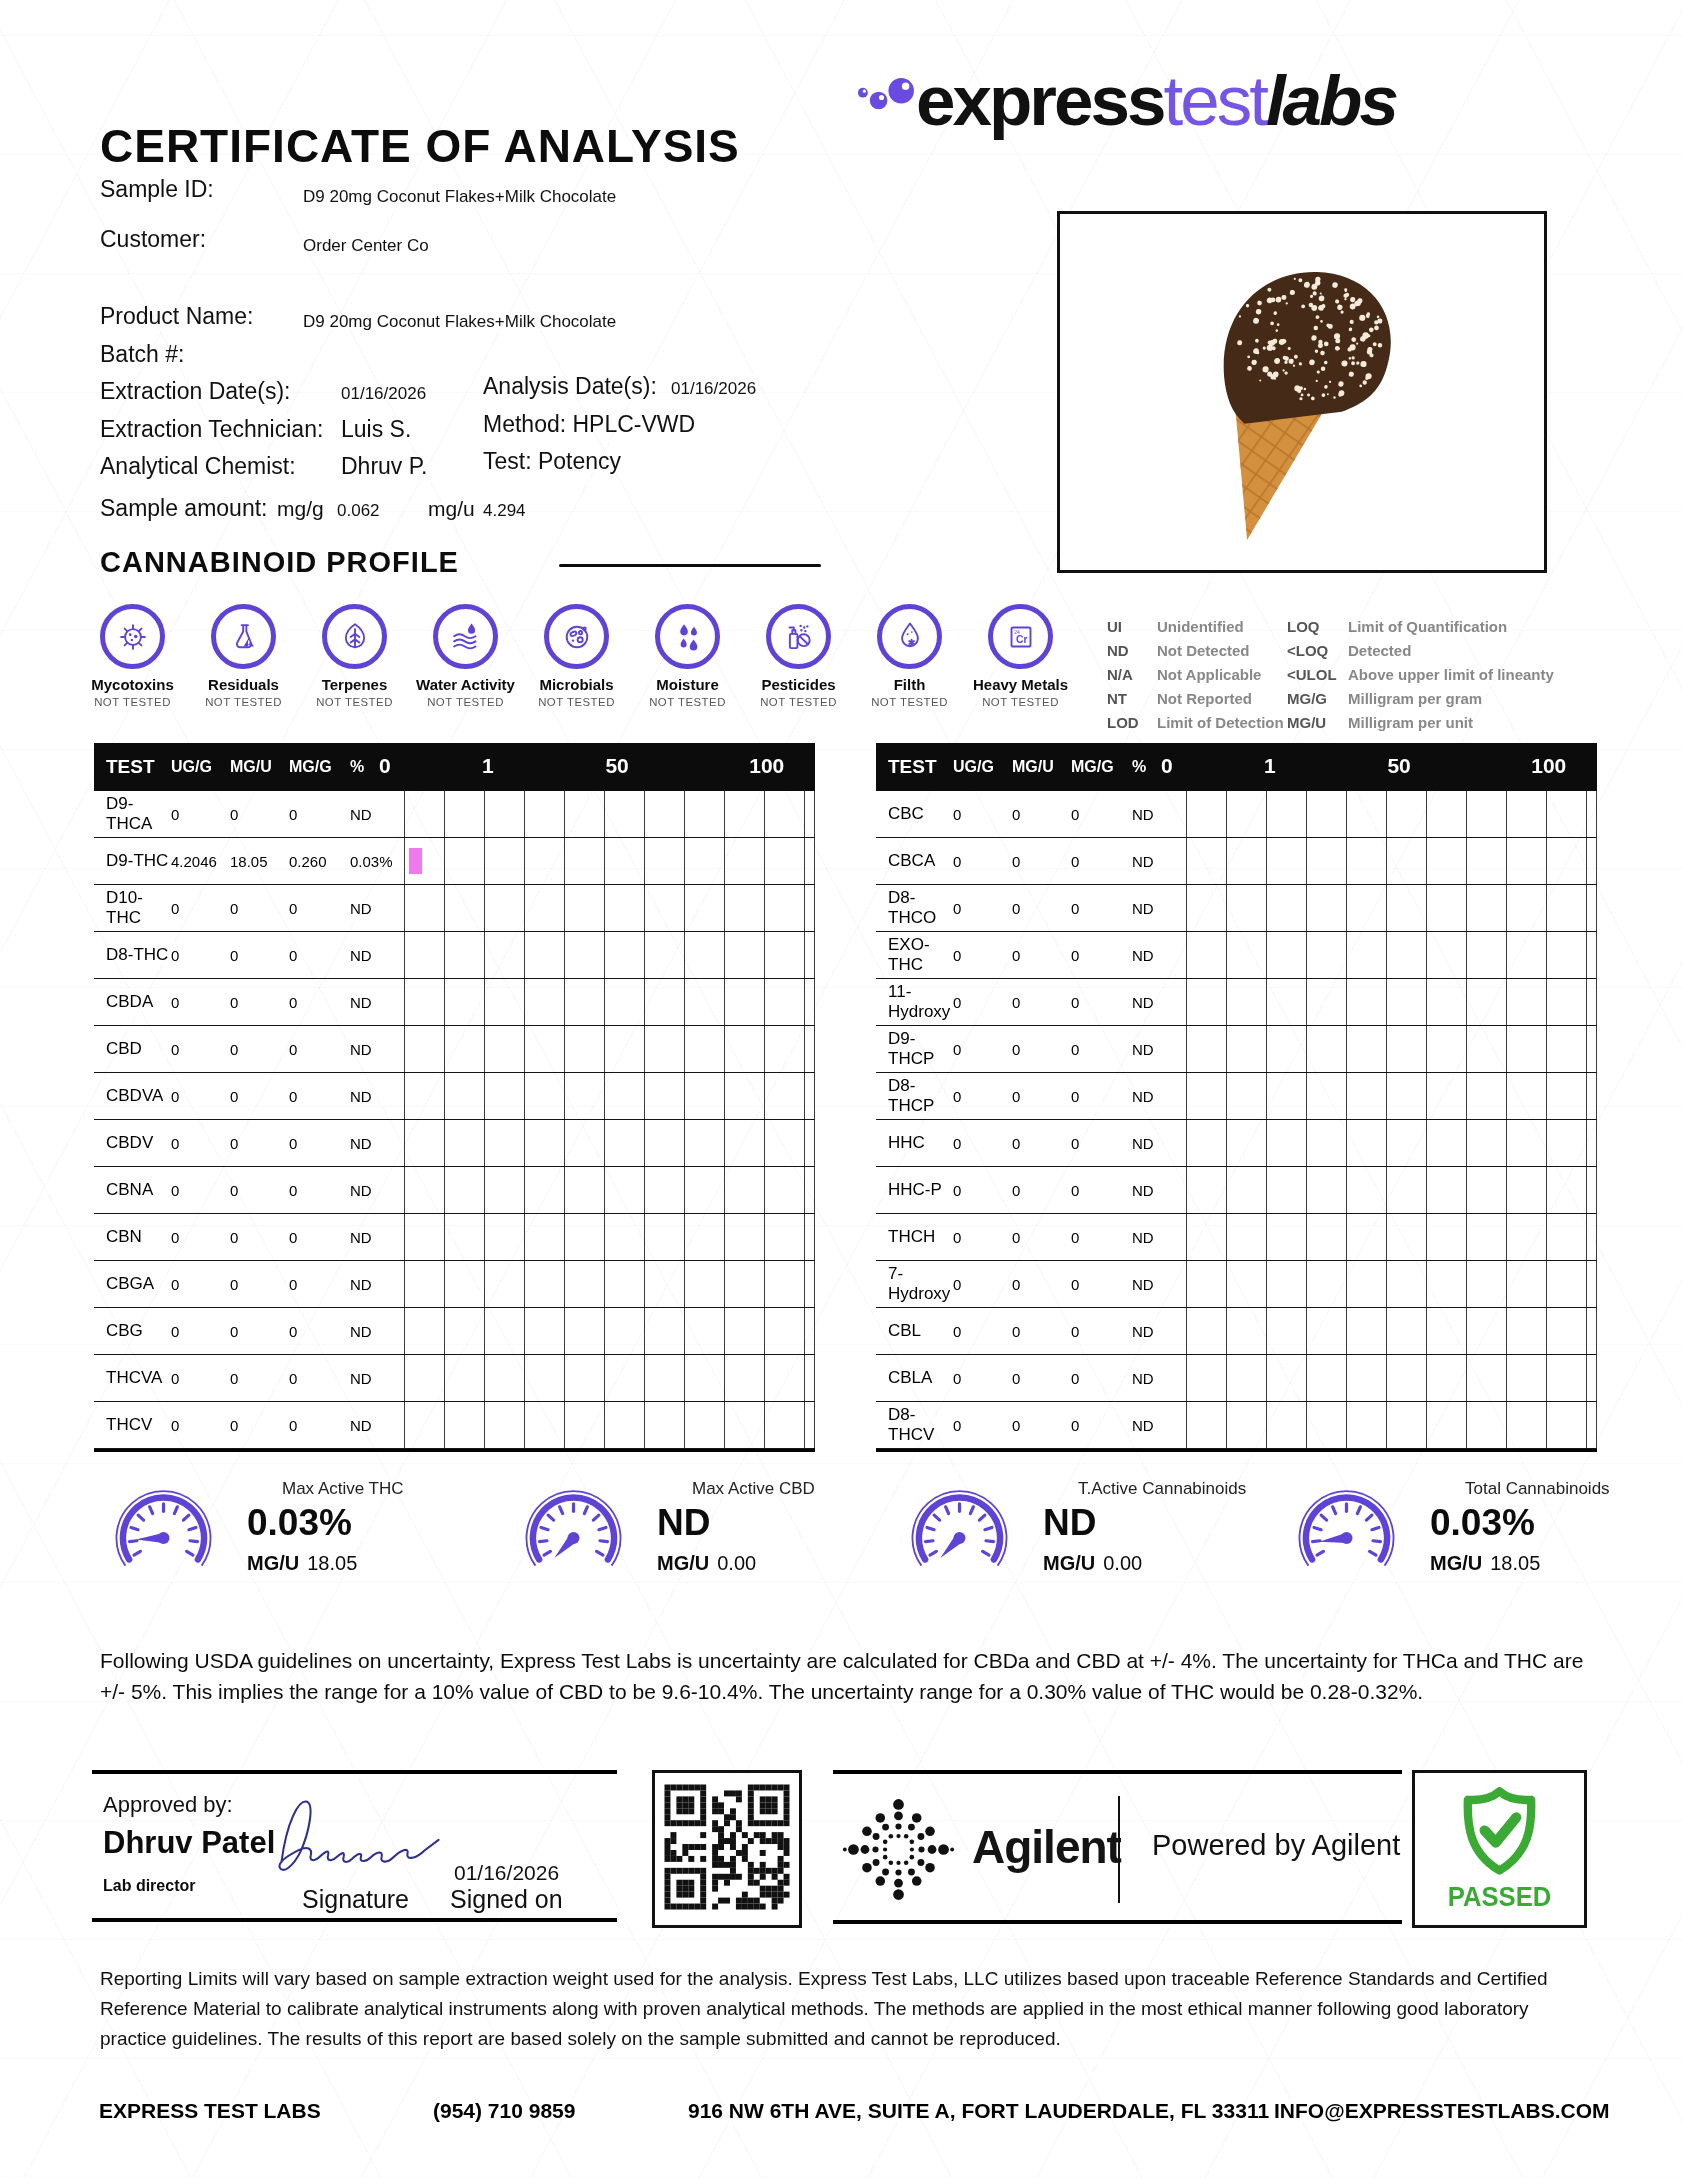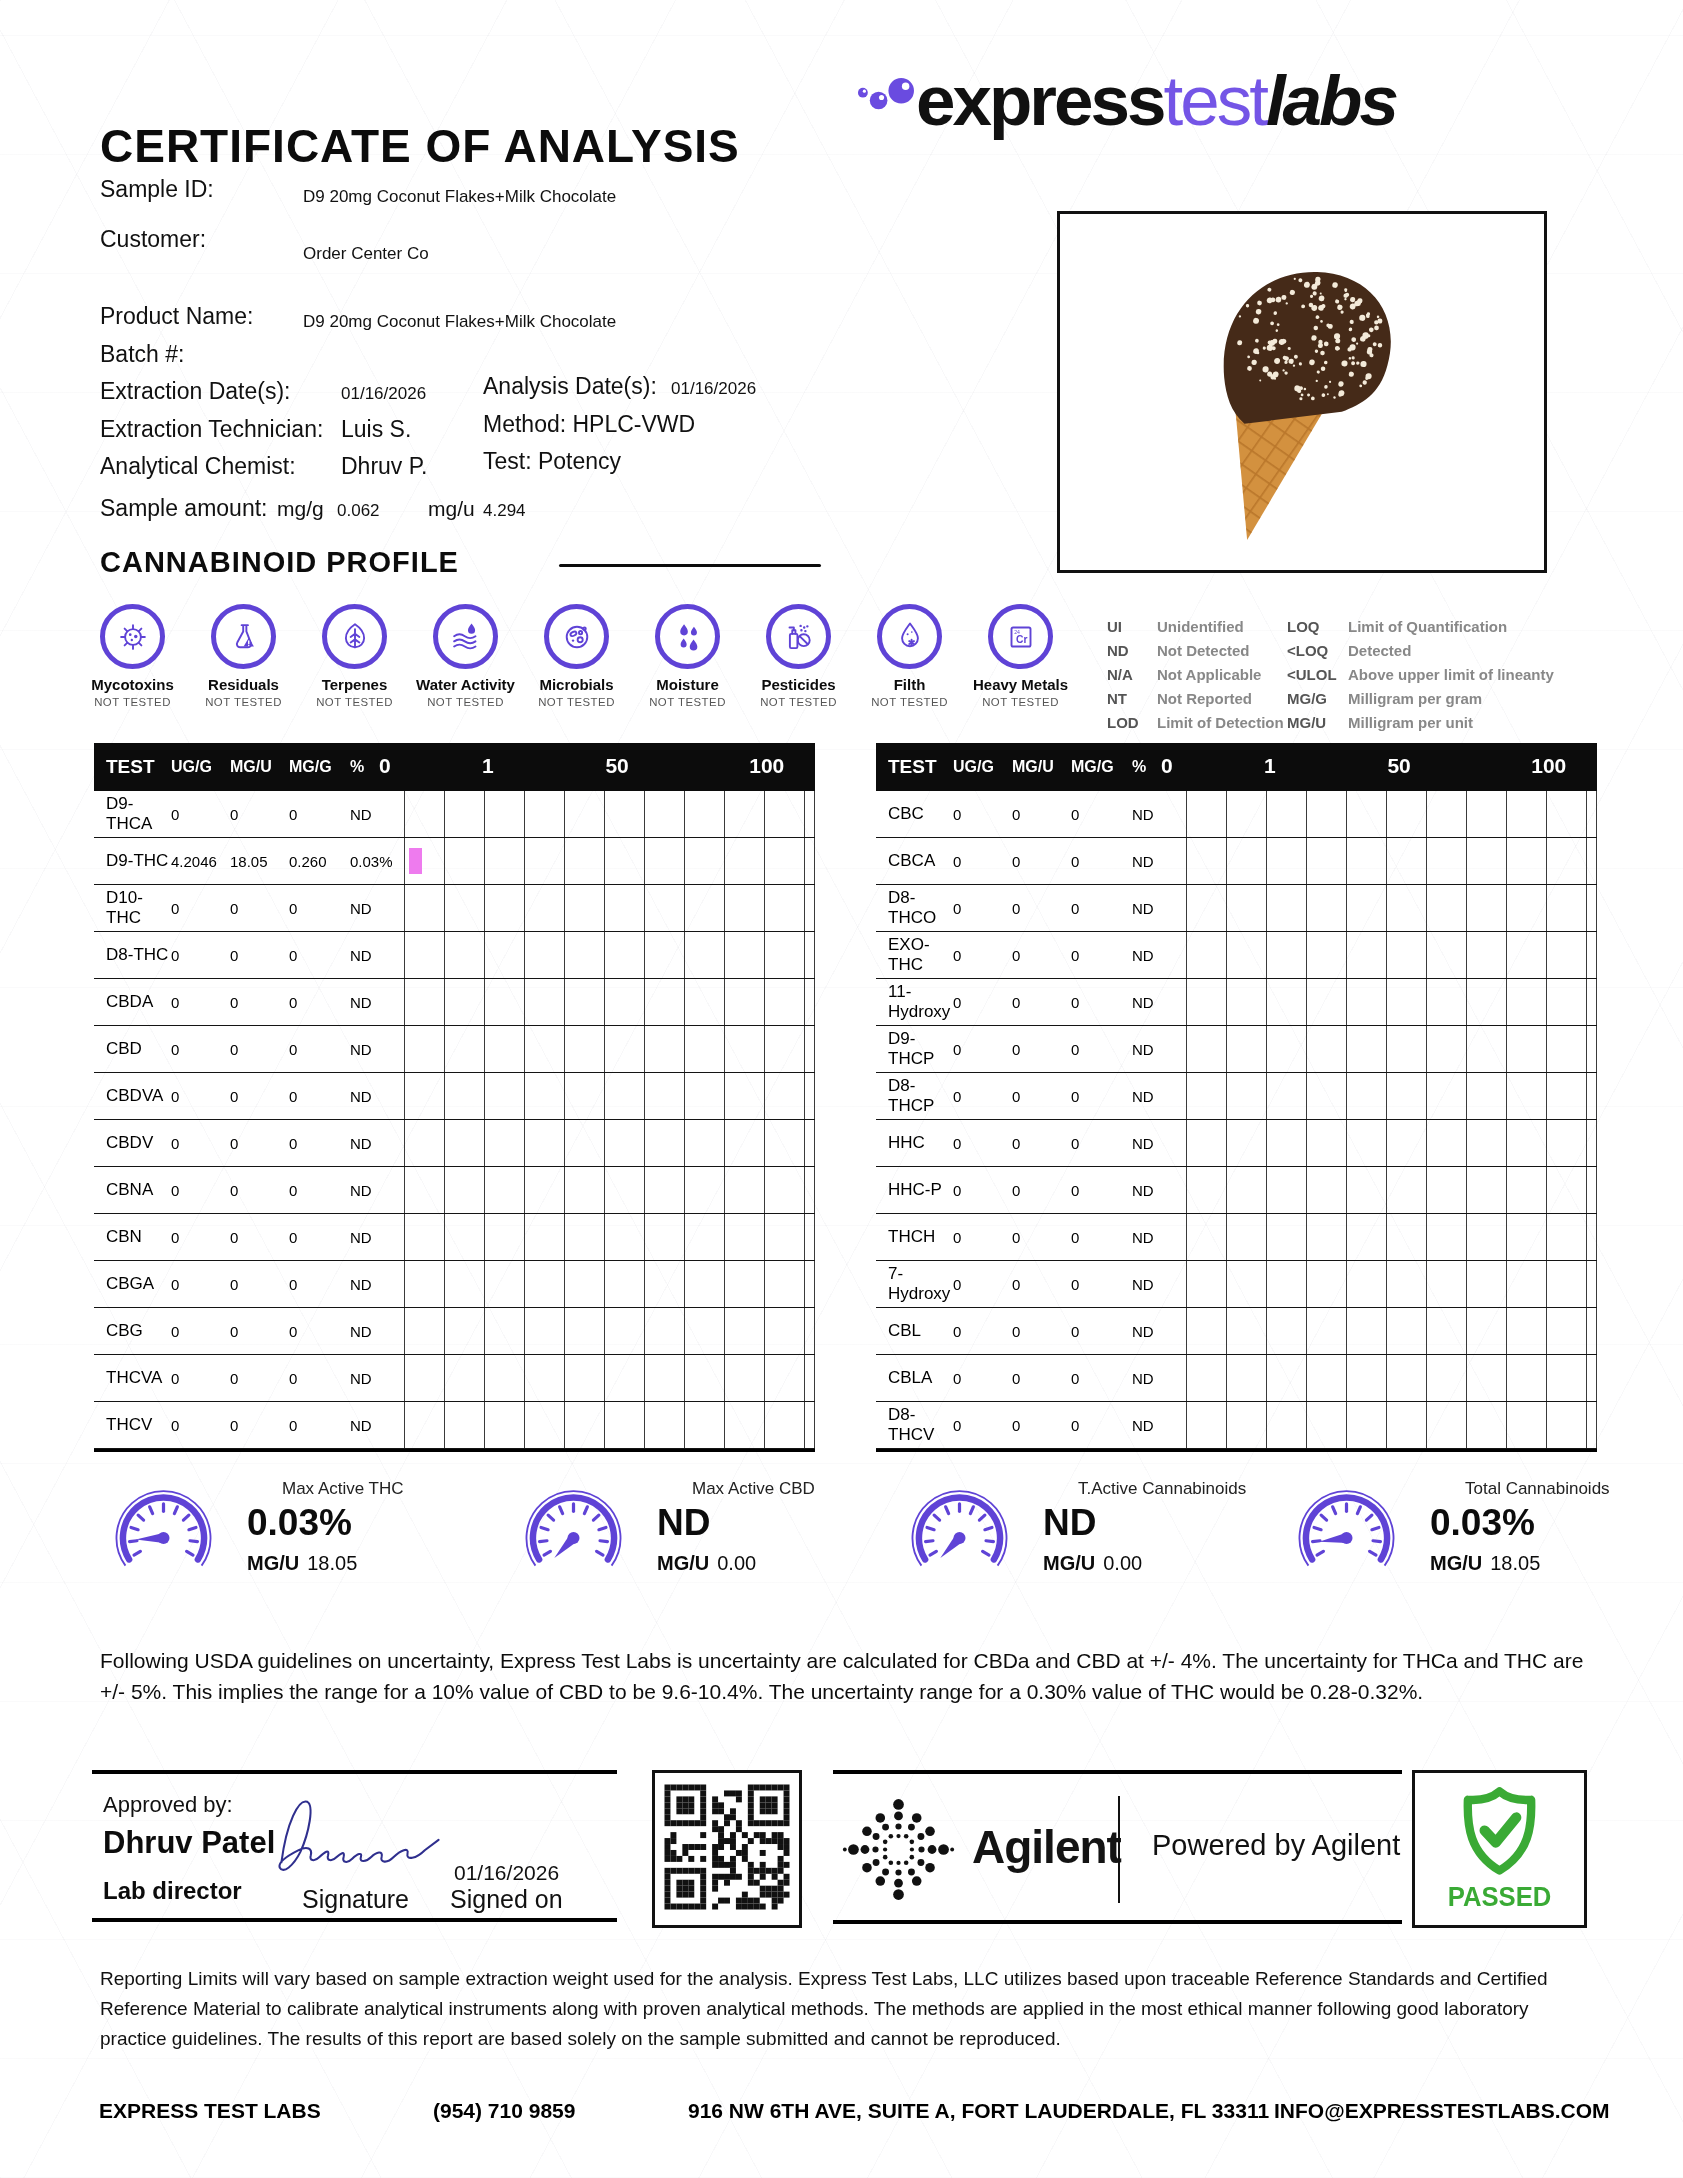--- a/index.html
+++ b/index.html
@@ -55,21 +55,21 @@
   .gauge-group { position:absolute; top:1479px; display:flex; align-items:flex-start; }
   .gauge-text { margin-left:28px; }
   .gauge-title { font-size:17px; color:#222; white-space:nowrap;margin-left:35px; }
   .gauge-value { font-size:37px; font-weight:800; color:#0c0c0c; margin-top:3px; }
   .gauge-unit { font-size:20px; color:#0c0c0c; margin-top:8px; }
   .gauge-unit b { margin-right:8px; }
   .uncertainty { position:absolute; left:100px; top:1645px; width:1495px; font-size:21px; line-height:31px; color:#0c0c0c; }
   .sig-box { position:absolute; left:92px; top:1770px; width:525px; height:152px; border-top:4px solid #000; border-bottom:4px solid #000; }
   .approved-label { position:absolute; left:11px; top:18px; font-size:22px; color:#111; }
   .approver-name { position:absolute; left:11px; top:51px; font-size:31px; font-weight:800; color:#0c0c0c; }
-  .approver-role { position:absolute; left:11px; top:103px; font-size:24px; font-weight:800; color:#0c0c0c; }
+  .approver-role { position:absolute; left:11px; top:103px; font-size:16px; font-weight:800; color:#0c0c0c; }
   .sig-scribble { position:absolute; left:149px; top:14px; }
   .sig-label { position:absolute; left:210px; top:111px; font-size:25px; color:#111; }
   .sig-date { position:absolute; left:362px; top:87px; font-size:21px; color:#111; }
   .signed-on { position:absolute; left:358px; top:111px; font-size:25px; color:#111; }
   .qr-box { position:absolute; left:652px; top:1770px; width:150px; height:158px; border:3px solid #111; display:flex; align-items:center; justify-content:center; background:#fff; }
   .agilent-box { position:absolute; left:833px; top:1770px; width:569px; height:154px; border-top:4px solid #000; border-bottom:4px solid #000; }
   .agilent-logo { position:absolute; left:8px; top:18px; }
   .agilent-word { position:absolute; left:139px; top:46px; font-size:46px; font-weight:800; color:#141414; letter-spacing:-1px; }
   .agilent-divider { position:absolute; left:285px; top:22px; width:2px; height:107px; background:#111; }
   .powered-by { position:absolute; left:319px; top:55px; font-size:29px; color:#111; white-space:nowrap; }
@@ -96,21 +96,21 @@
           <circle cx="53.5" cy="13.5" r="3.8" fill="#fff"></circle>
       </svg>
     </span>
     <span class="logo-text"><span class="logo-express">express</span><span class="logo-test">test</span><span class="logo-labs">labs</span></span>
   </div>
 
   <div class="lbl" style="left:100px; top:176px;">Sample ID:</div>
   <div class="val" style="left:303px; top:187px;">D9 20mg Coconut Flakes+Milk Chocolate</div>
 
   <div class="lbl" style="left:100px; top:226px;">Customer:</div>
-  <div class="val" style="left:303px; top:244px;">Order Center Co</div>
+  <div class="val" style="left:303px; top:236px;">Order Center Co</div>
 
   <div class="lbl" style="left:100px; top:303px;">Product Name:</div>
   <div class="val" style="left:303px; top:312px;">D9 20mg Coconut Flakes+Milk Chocolate</div>
 
   <div class="lbl" style="left:100px; top:341px;">Batch #:</div>
 
   <div class="lbl" style="left:100px; top:378px;">Extraction Date(s):</div>
   <div class="val" style="left:341px; top:384px;">01/16/2026</div>
   <div class="lbl" style="left:483px; top:373px;">Analysis Date(s):</div>
   <div class="val" style="left:671px; top:379px;">01/16/2026</div>

